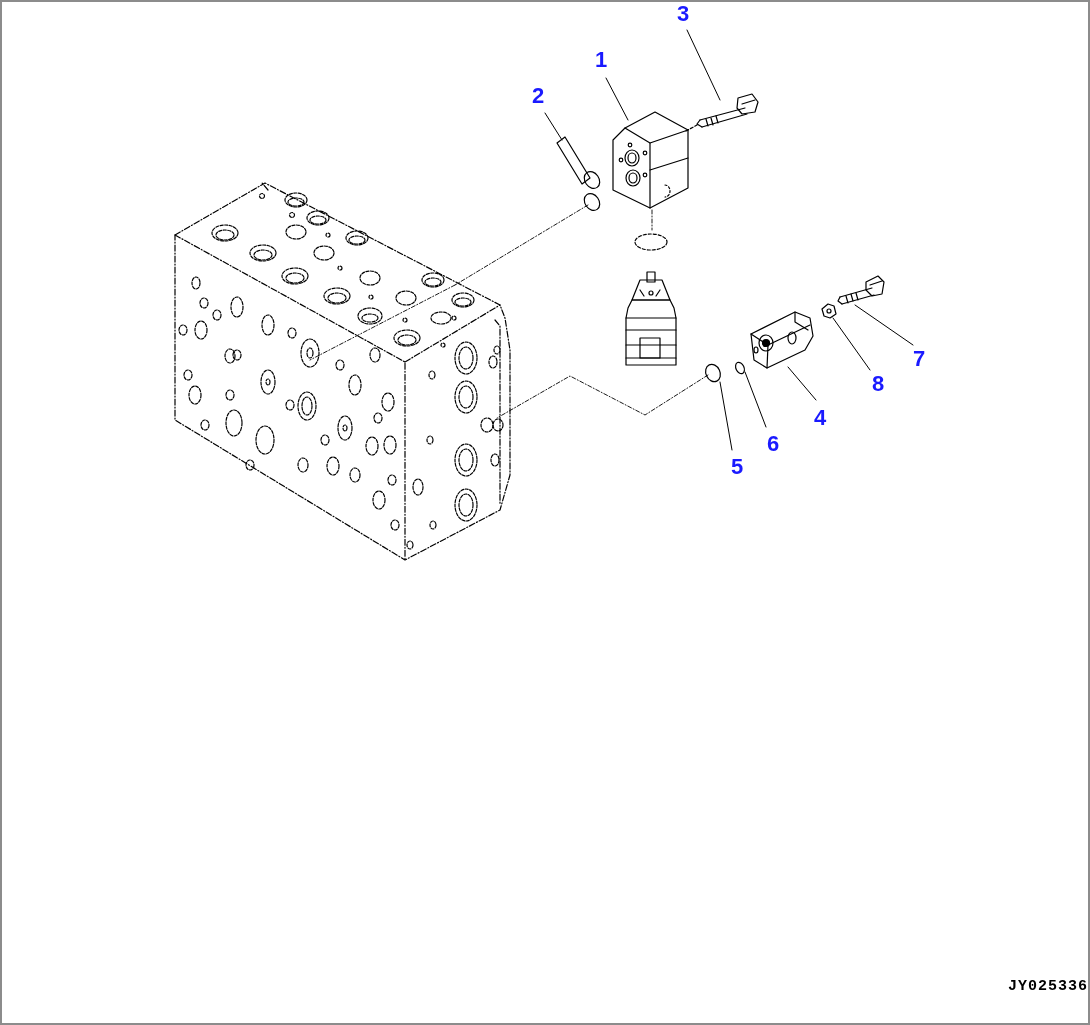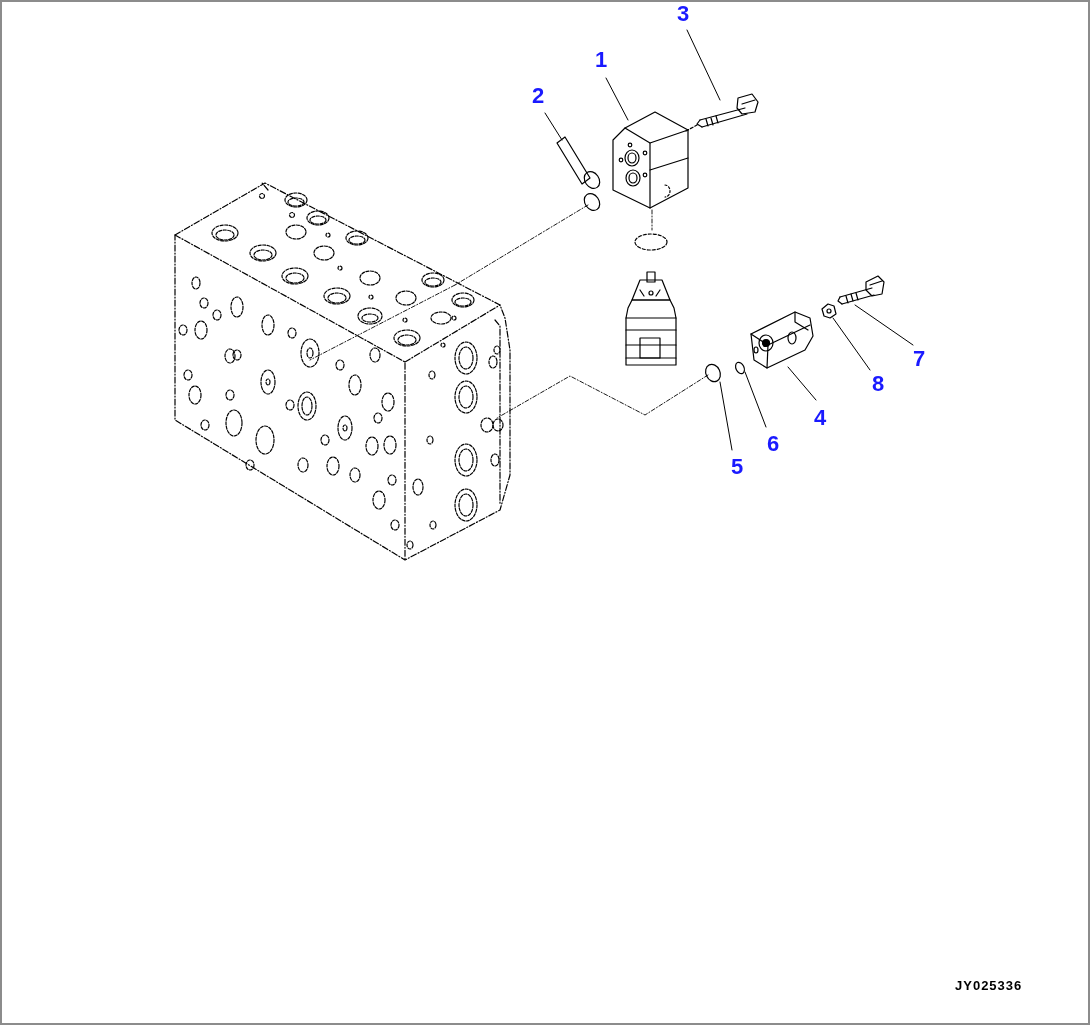--- a/index.html
+++ b/index.html
@@ -1,20 +1,20 @@
 <!DOCTYPE html>
 <html><head>
 <meta charset="utf-8">
 <style>
   html, body { margin: 0; padding: 0; background: #ffffff; }
   body { width: 1090px; height: 1025px; position: relative; overflow: hidden; font-family: "Liberation Sans", sans-serif; }
   .frame { position: absolute; left: 0; top: 0; width: 1086px; height: 1021px; border-left: 2px solid #8c8c8c; border-top: 2px solid #8c8c8c; border-right: 2px solid #8c8c8c; border-bottom: 2px solid #8c8c8c; box-sizing: content-box; }
   svg.drawing { position: absolute; left: 0; top: 0; }
   .callout { position: absolute; font-weight: bold; font-size: 22px; color: #1a1aff; line-height: 1; transform: translate(-50%, -50%); cursor: pointer; }
-  .refcode { position: absolute; left: 955px; top: 978px; font-family: Liberation Sans, sans-serif; font-size: 13px; font-weight: bold; letter-spacing: 1px; color: #000; }
+  .refcode { position: absolute; left: 1008px; top: 978px; font-family: Liberation Mono, monospace; font-size: 15px; font-weight: bold; letter-spacing: 1px; color: #000; }
 </style>
 </head>
 <body>
 
 <div class="frame"></div>
 
 <svg class="drawing" width="1090" height="1025" viewBox="0 0 1090 1025" fill="none" stroke="#000" stroke-width="1.2" stroke-linecap="round" stroke-linejoin="round">
 
   <g stroke-dasharray="6 2 1 2">
 

